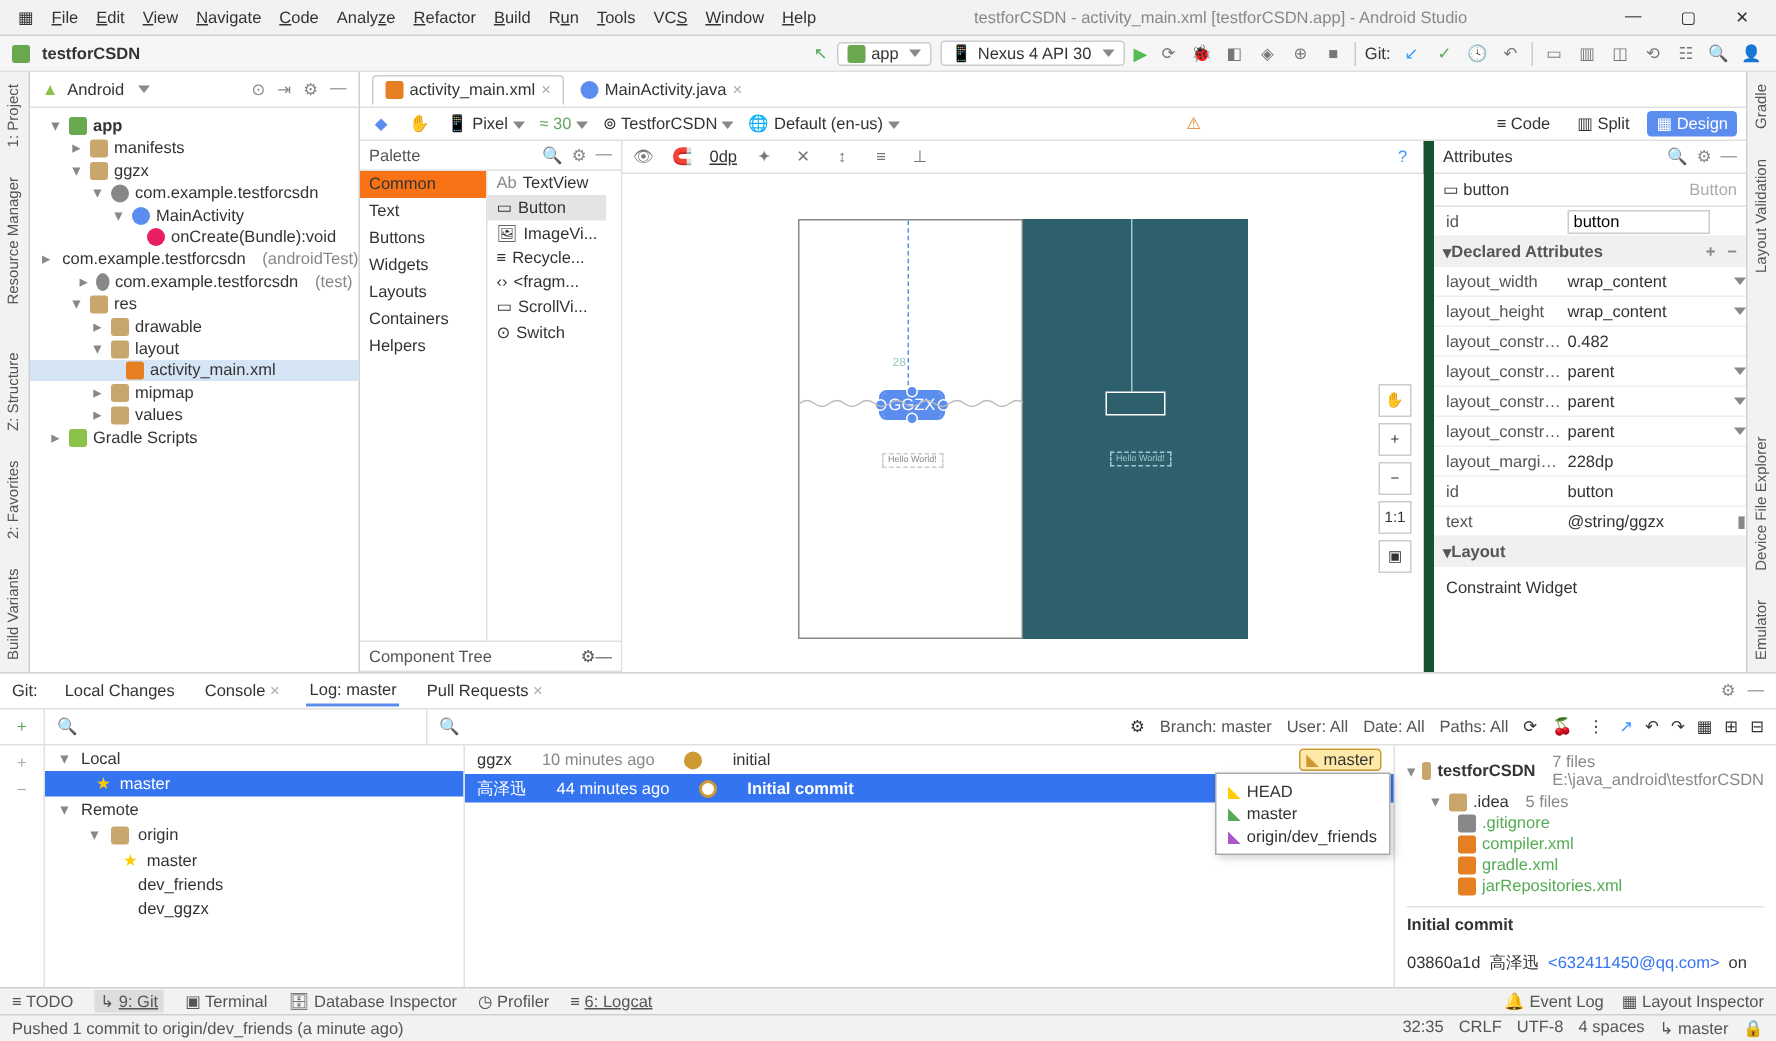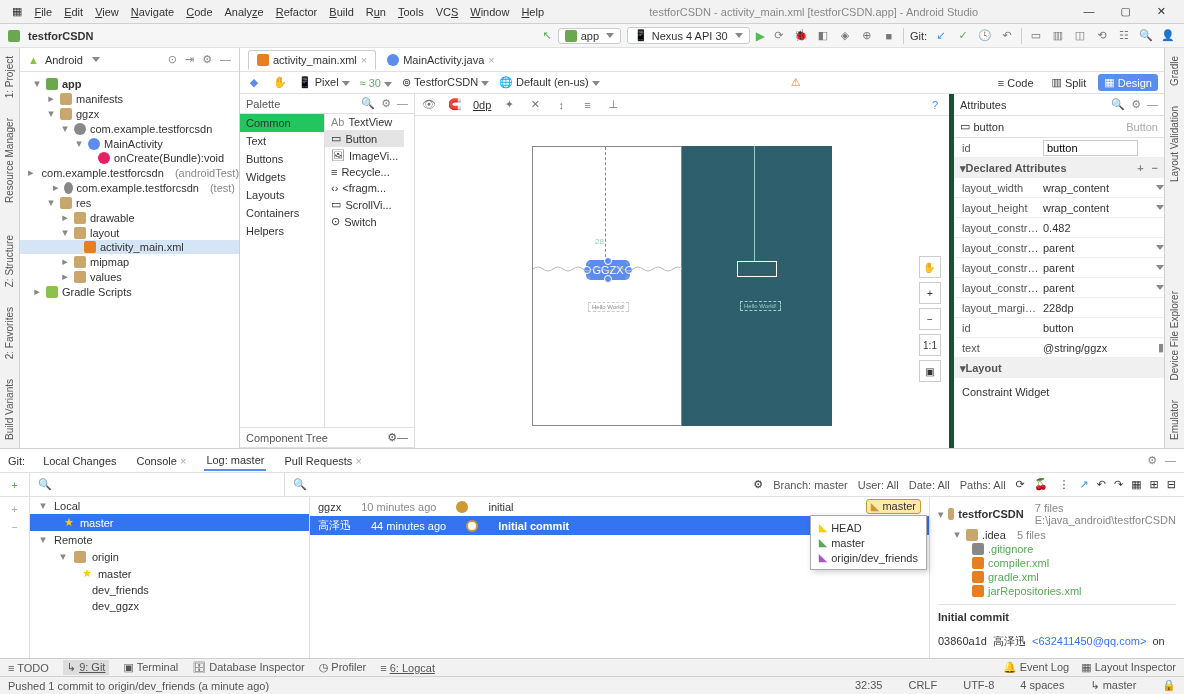--- a/index.html
+++ b/index.html
@@ -38,41 +38,41 @@
 .tab { padding:3px 8px; display:flex; align-items:center; gap:4px; border:1px solid transparent; }
 .tab.active { background:#fff; border:1px solid #ccc; border-bottom-color:#fff; border-radius:3px 3px 0 0; }
 .tab .x { color:#aaa; }
 .editor-area { flex:1; display:flex; }
 .palette { width:175px; border-right:1px solid #e0e0e0; display:flex; flex-direction:column; }
 .pal-hdr { height:20px; padding:0 6px; display:flex; align-items:center; border-bottom:1px solid #e0e0e0; color:#555; }
 .pal-hdr .ra { margin-left:auto; display:flex; gap:6px; color:#888; }
 .pal-body { flex:1; display:flex; border-bottom:1px solid #e0e0e0; }
 .pal-cats { width:85px; border-right:1px solid #e0e0e0; }
 .pal-cats div { padding:3px 6px; }
-.pal-cats div.sel { background:#22c55e; }
+.pal-cats div.sel { background:#f97316; }
 .pal-items div { padding:2px 6px; display:flex; align-items:center; gap:4px; }
 .pal-items div.sel { background:#e4e4e4; }
 .comp-tree-hdr { height:20px; padding:0 6px; display:flex; align-items:center; color:#555; border-bottom:1px solid #e0e0e0; }
 .comp-tree { padding:4px 6px; }
 .canvas { flex:1; display:flex; flex-direction:column; }
 .canvas-hdr1 { height:22px; border-bottom:1px solid #e0e0e0; display:flex; align-items:center; padding:0 6px; gap:10px; }
 .canvas-hdr1 .ra { margin-left:auto; display:flex; gap:6px; }
 .view-btn { padding:2px 6px; border-radius:3px; display:flex; align-items:center; gap:3px; }
 .view-btn.active { background:#5b8def; color:#fff; }
 .canvas-hdr2 { height:22px; border-bottom:1px solid #e0e0e0; display:flex; align-items:center; padding:0 6px; gap:10px; }
 .canvas-body { flex:1; background:#fff; position:relative; display:flex; justify-content:center; align-items:flex-start; padding-top:30px; }
 .device { width:150px; height:280px; border:1px solid #888; background:#fff; position:relative; }
 .device.bp { background:#2e5f6c; border:none; }
 .btn-widget { position:absolute; left:55px; top:115px; width:40px; height:16px; background:#5b8def; border-radius:3px; color:#fff; font-size:7px; display:flex; align-items:center; justify-content:center; }
 .btn-widget.sel { outline:2px solid #5b8def; }
 .btn-widget .h { width:8px; height:8px; background:#5b8def; border:1px solid #fff; border-radius:50%; position:absolute; }
 .textview-widget { position:absolute; left:55px; top:155px; font-size:6px; color:#888; border:1px dashed #ccc; padding:1px 3px; }
 .zoom-ctrl { position:absolute; right:8px; top:140px; display:flex; flex-direction:column; gap:4px; }
 .zoom-ctrl div { width:22px; height:22px; border:1px solid #ccc; background:#fff; display:flex; align-items:center; justify-content:center; font-size:10px; }
-.attrs { width:215px; border-left:5px solid #14532d; display:flex; flex-direction:column; }
+.attrs { width:215px; border-left:7px solid #14532d; display:flex; flex-direction:column; }
 .attrs-hdr { height:22px; padding:0 6px; display:flex; align-items:center; border-bottom:1px solid #e0e0e0; }
 .attrs-hdr .ra { margin-left:auto; display:flex; gap:6px; color:#888; }
 .attr-type { height:22px; padding:0 6px; display:flex; align-items:center; border-bottom:1px solid #e0e0e0; }
 .attr-type .cls { margin-left:auto; color:#aaa; }
 .attr-row { display:flex; height:20px; align-items:center; border-bottom:1px solid #eee; }
 .attr-row .k { width:85px; padding-left:8px; color:#555; overflow:hidden; text-overflow:ellipsis; white-space:nowrap; }
 .attr-row .v { flex:1; padding-left:4px; }
 .attr-row input { width:95px; border:1px solid #ccc; padding:1px 3px; font-size:11px; }
 .attr-sect { height:20px; background:#f0f0f0; padding:0 6px; display:flex; align-items:center; font-weight:bold; color:#555; }
 .attr-sect .ra { margin-left:auto; display:flex; gap:8px; color:#888; }
@@ -95,21 +95,21 @@
 .commit-row.sel { background:#3574f0; color:#fff; }
 .commit-row .graph { width:12px; height:12px; border-radius:50%; background:#c93; }
 .popup { position:absolute; top:18px; right:2px; background:#fff; border:1px solid #aaa; box-shadow:2px 2px 6px rgba(0,0,0,.2); padding:4px 6px; z-index:10; }
 .popup div { padding:1px 2px; display:flex; align-items:center; gap:4px; }
 .bp-details { width:255px; border-left:1px solid #e0e0e0; padding:4px 8px; overflow:auto; }
 .bp-details .file { padding:1px 0; display:flex; align-items:center; gap:4px; }
 .commit-msg { border-top:1px solid #e0e0e0; margin-top:6px; padding-top:6px; font-family:monospace; font-size:10px; }
 .tool-bar-bot { height:18px; background:#f2f2f2; border-top:1px solid #d0d0d0; display:flex; align-items:center; padding:0 8px; gap:14px; font-size:10px; color:#555; }
 .tool-bar-bot .ra { margin-left:auto; display:flex; gap:12px; }
 .status-bar { height:18px; background:#f2f2f2; border-top:1px solid #d0d0d0; display:flex; align-items:center; padding:0 8px; font-size:10px; color:#555; }
-.status-bar .ra { margin-left:auto; display:flex; gap:26px;justify-content:space-between; }
+.status-bar .ra { margin-left:auto; display:flex; gap:10px;justify-content:space-between; }
 .tri { display:inline-block; width:0; height:0; border-left:4px solid transparent; border-right:4px solid transparent; border-top:5px solid #888; margin-left:3px; }
 .link { color:#3574f0; }
 </style>
 </head>
 <body>
 
 <div class="menubar">
   <span>▦</span>
   <span><u>F</u>ile</span>
   <span><u>E</u>dit</span>

